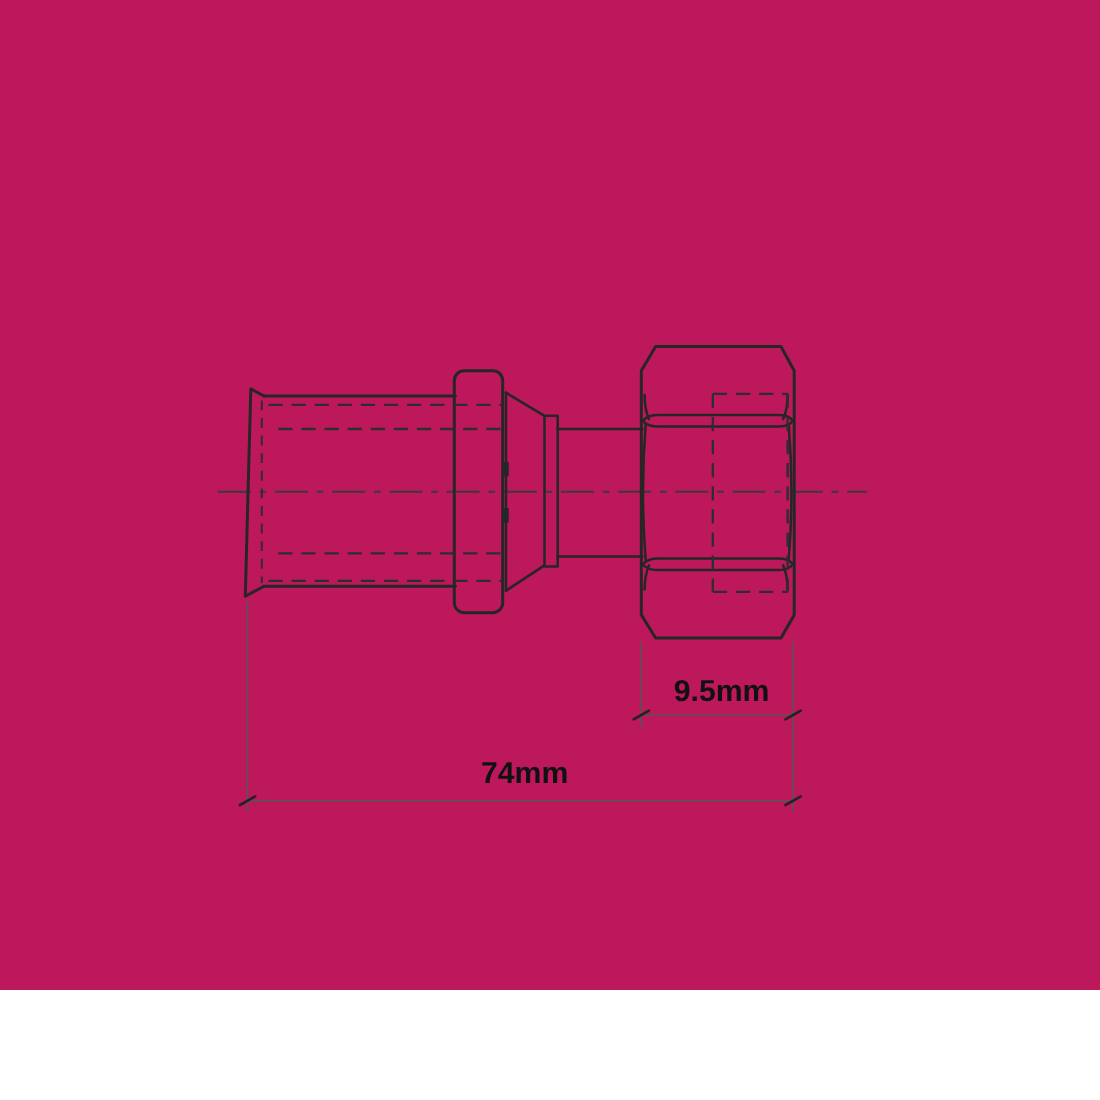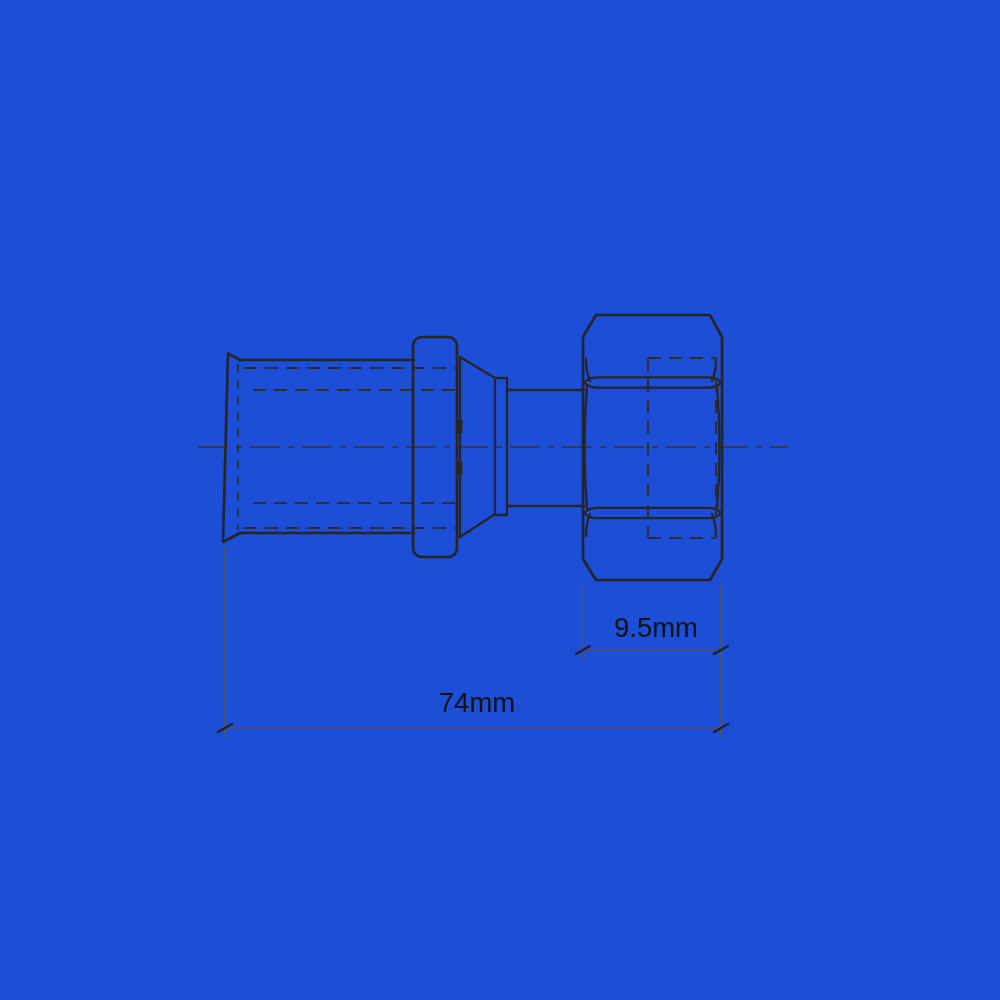--- a/index.html
+++ b/index.html
@@ -7,22 +7,23 @@
     padding: 0;
     background: #ffffff;
     width: 1000px;
     height: 1000px;
     overflow: hidden;
     font-family: "Liberation Sans", "DejaVu Sans", sans-serif;
   }
   .stage {
     position: relative;
     width: 1000px;
-    height: 1000px;
-    background: #1d4ed8;
+    height: 900px;
+    background: #be185d;
+    font-weight: bold;
   }
   svg.drawing {
     position: absolute;
     left: 0;
     top: 0;
     width: 1000px;
     height: 1000px;
   }
   
   .outline   { fill: none; stroke: #262626; stroke-width: 2.7; stroke-linejoin: round; stroke-linecap: round; }

